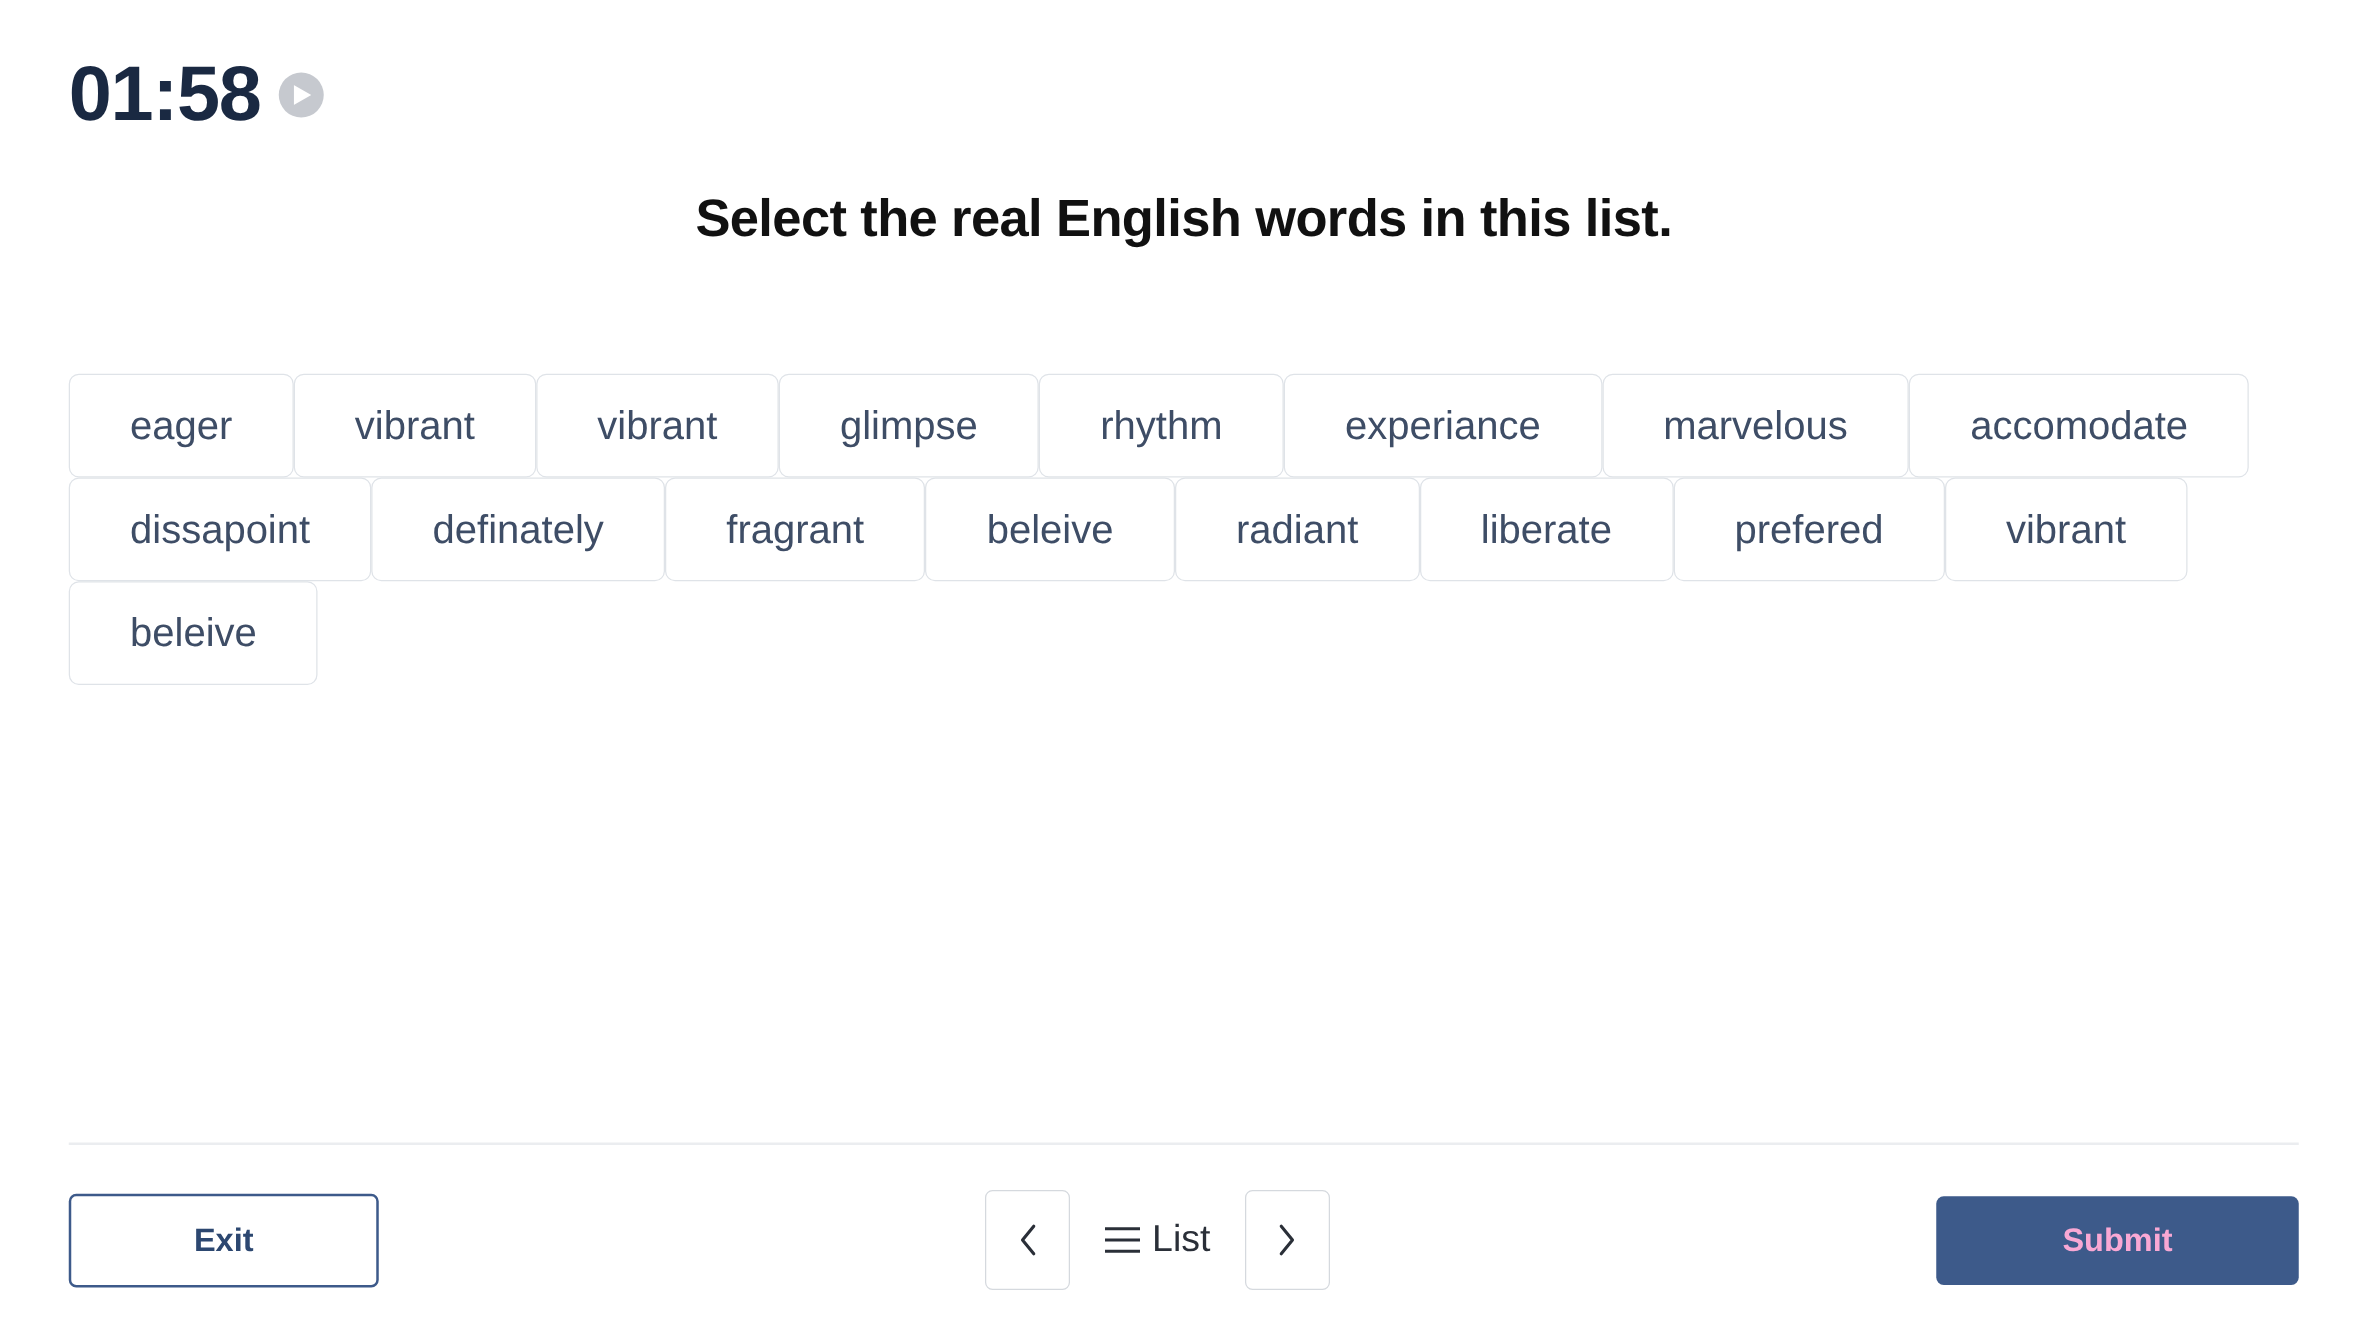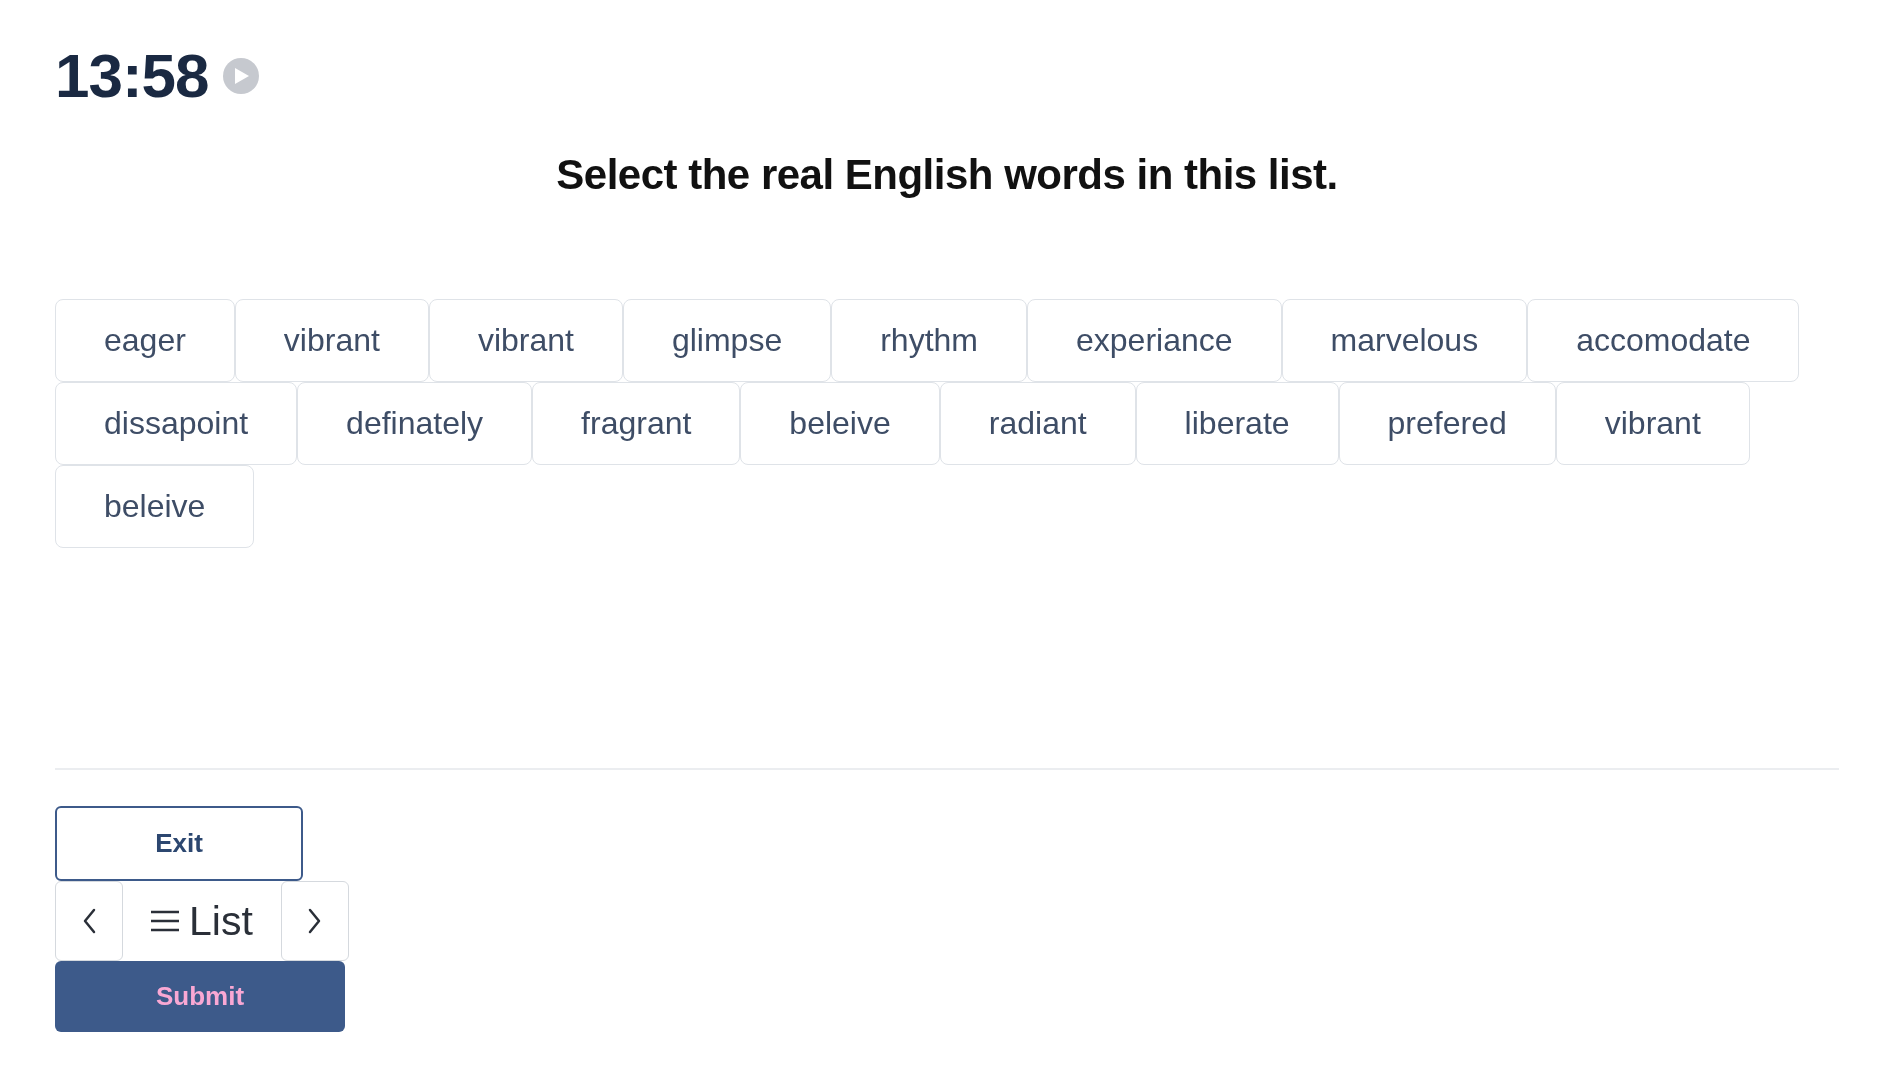--- a/index.html
+++ b/index.html
@@ -80,24 +80,23 @@
     .footer-divider {
       position: absolute;
       top: 0;
       left: 55px;
       right: 55px;
       height: 2px;
       background: #ebedf0;
     }
     .footer-content {
       display: flex;
-      align-items: flex-start;
+      align-items: center;
       justify-content: space-between;
       width: 100%;
-      flex-direction: column;
     }
     .exit-button {
       border: 2px solid #3d5a8a;
       background: #ffffff;
       color: #2c4770;
       font-size: 26px;
       font-weight: 600;
       padding: 20px 0;
       width: 248px;
       border-radius: 6px;
@@ -118,41 +117,41 @@
       display: flex;
       align-items: center;
       justify-content: center;
     }
     .list-link {
       display: flex;
       align-items: center;
       gap: 10px;
       cursor: pointer;
       color: #2a2f38;
-      font-size: 41px;
+      font-size: 30px;
       padding: 0 8px;
     }
     .submit-button {
       background: #3d5a8a;
       color: #f9a8d4;
       font-size: 26px;
       font-weight: 600;
       padding: 20px 0;
       width: 290px;
       border: none;
       border-radius: 6px;
       cursor: pointer;
     }
   </style>
 </head>
 <body>
 
 <div class="container">
   <div class="timer-row">
-    <div class="timer">13:58</div>
+    <div class="timer">01:58</div>
     <div class="play-icon">
       <svg width="14" height="16" viewBox="0 0 14 16" fill="none">
         <path d="M0 0 L14 8 L0 16 Z" fill="#ffffff"></path>
       </svg>
     </div>
   </div>
 
   <div class="instruction">Select the real English words in this list.</div>
 
   <div class="words-container">

